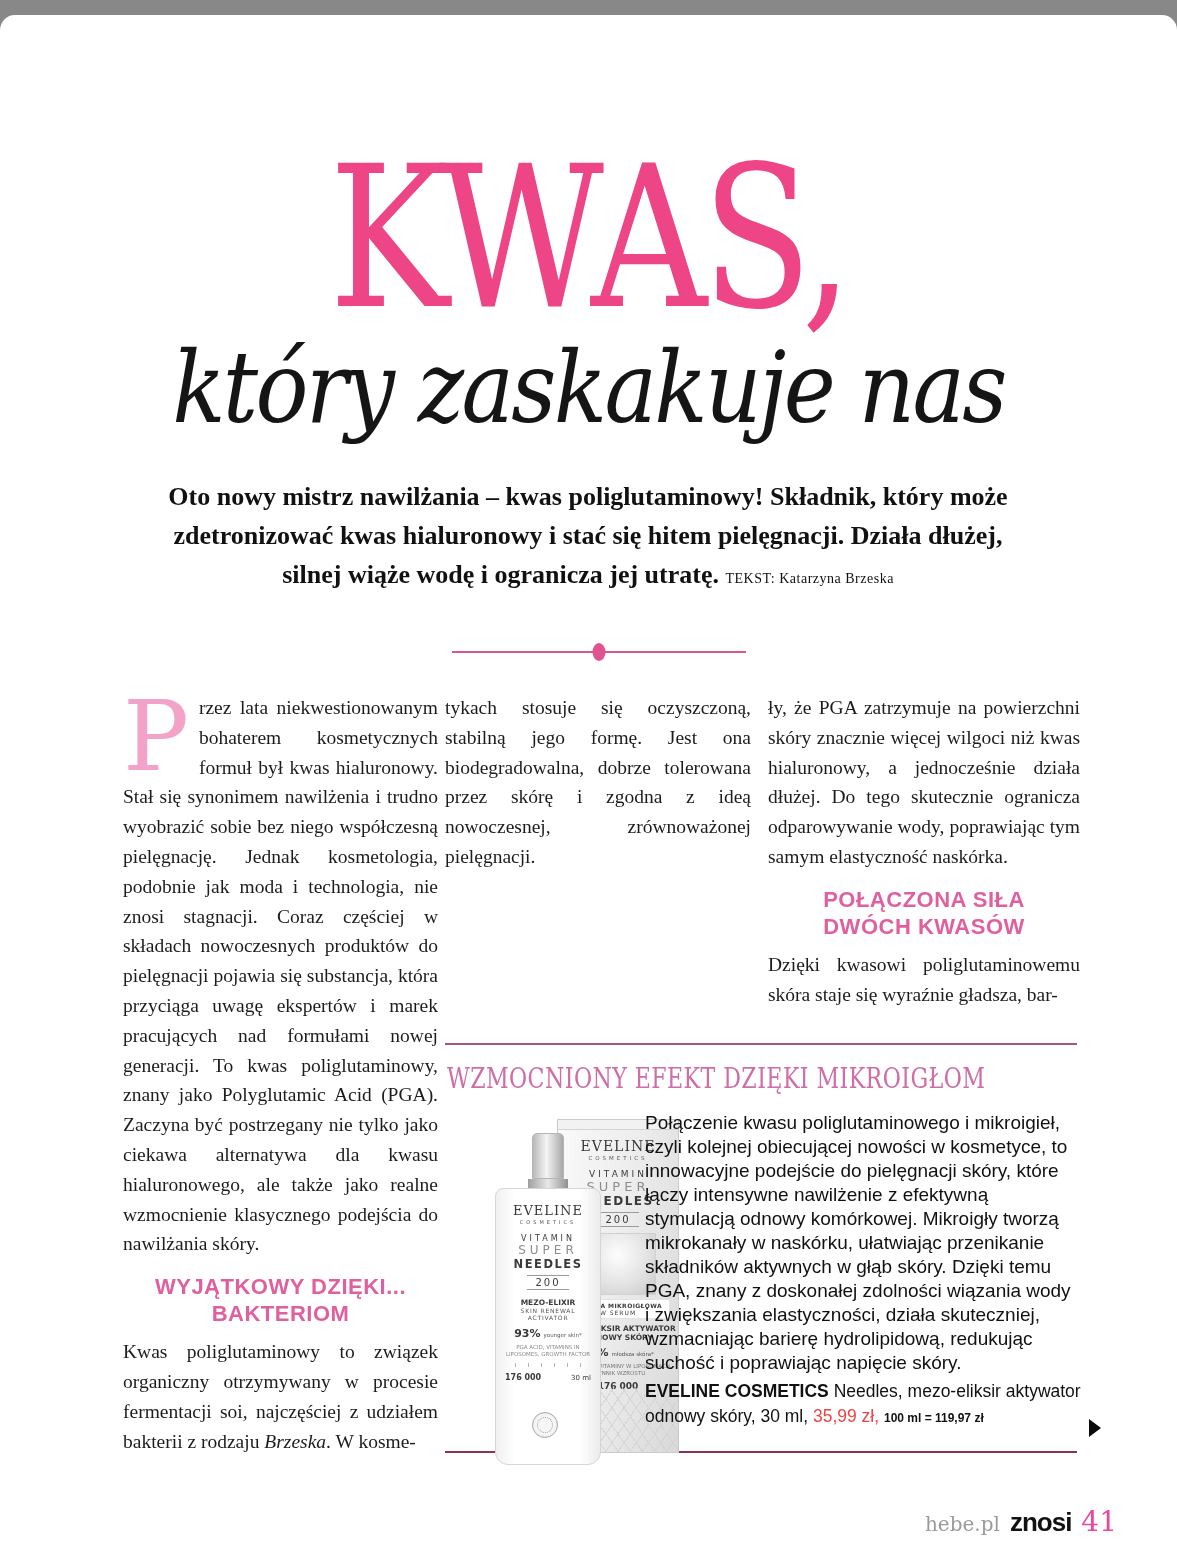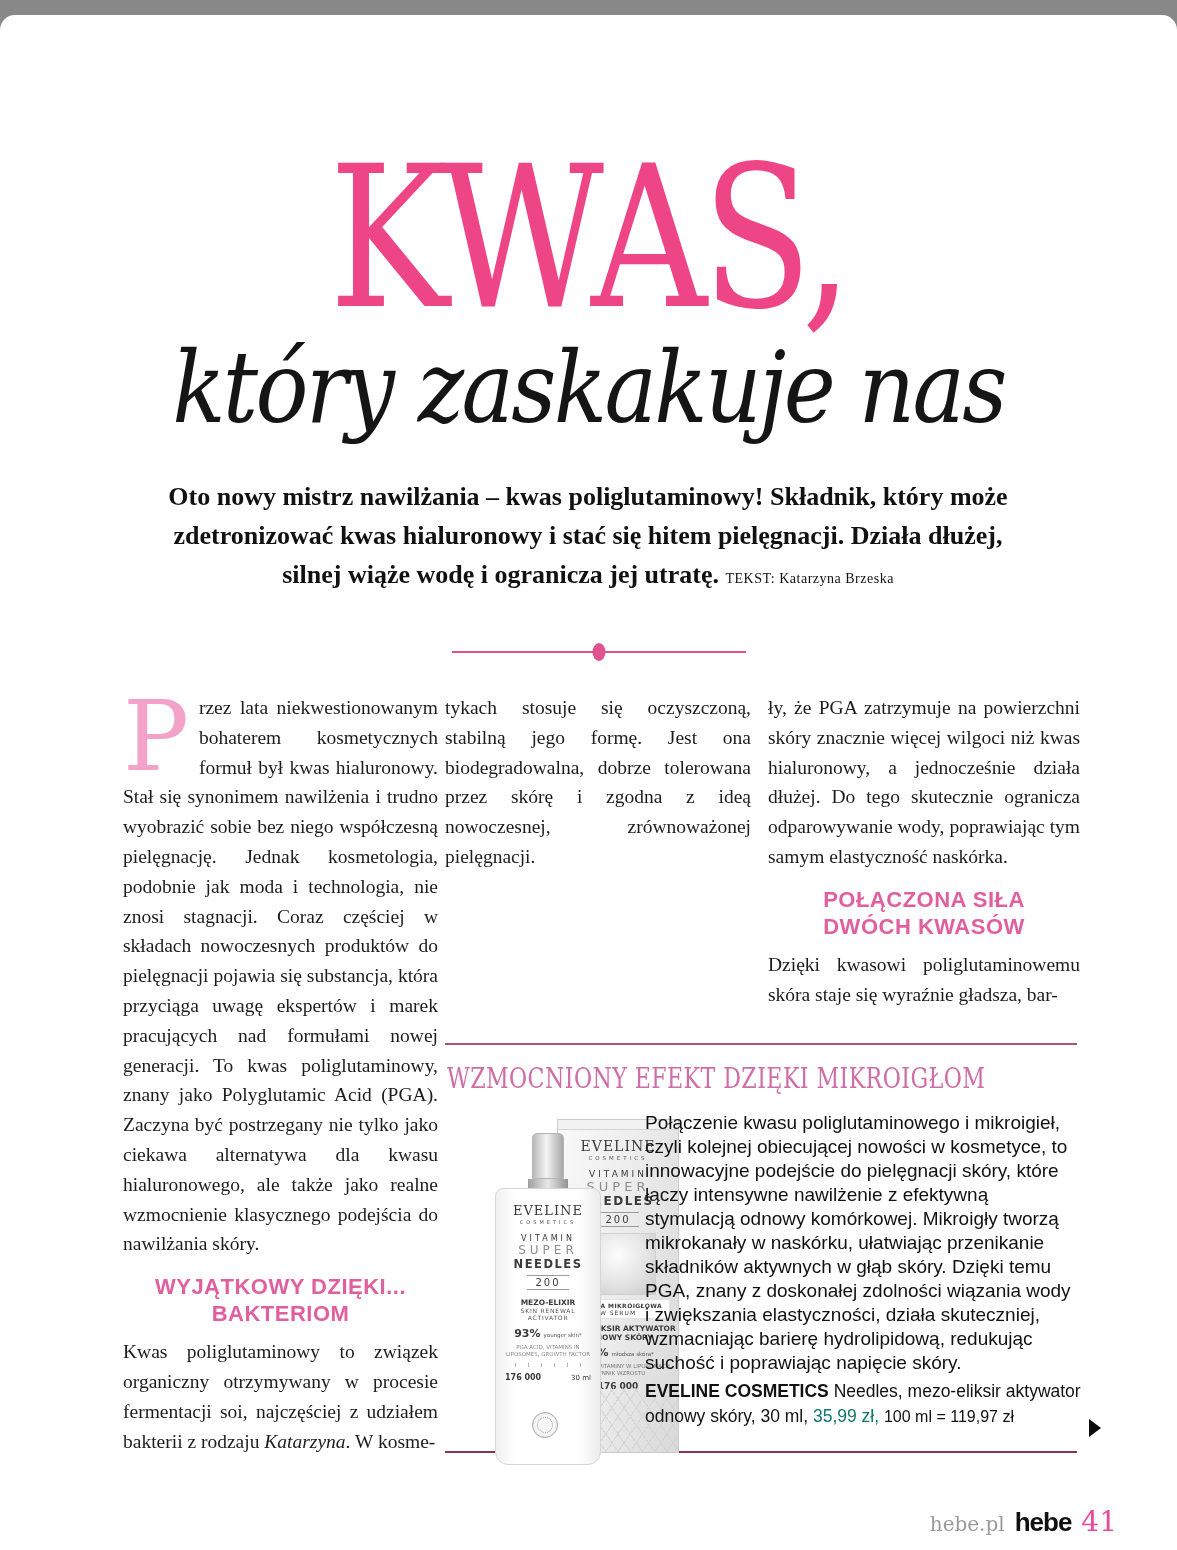--- a/index.html
+++ b/index.html
@@ -64,22 +64,22 @@
   }
   .box-body{
     position:absolute;left:200px;top:66px;width:432px;margin:0;
     font-family:"Liberation Sans",sans-serif;font-size:19px;line-height:24px;
     color:#111;text-align:left;
   }
   .caption{
     position:absolute;left:200px;top:334px;width:445px;margin:0;
     font-family:"Liberation Sans",sans-serif;font-size:17.5px;line-height:25px;color:#111;
   }
-  .caption .price{color:#0f766e;}
-  .caption .unit{font-weight:normal;font-size:16px;}
+  .caption .price{color:#ef4444;}
+  .caption .unit{font-weight:bold;font-size:12px;}
   .turn-arrow{
     position:absolute;left:1089px;top:1404px;width:0;height:0;
     border-top:9px solid transparent;border-bottom:9px solid transparent;
     border-left:12px solid #0c0c0c;
   }
   
   .figure{position:absolute;left:10px;top:58px;width:186px;height:346px;}
   .carton{
     position:absolute;left:62px;top:0;width:122px;height:334px;
     background:linear-gradient(100deg,#fafafa 0%,#ededed 45%,#d9d9d9 100%);
@@ -181,21 +181,21 @@
   <p class="lead"><span>Oto nowy mistrz nawilżania – kwas poliglutaminowy! Składnik, który może zdetronizować kwas hialuronowy i stać się hitem pielęgnacji. Działa dłużej, silnej wiąże wodę i ogranicza jej utratę. </span><span class="byline"><span class="lbl">TEKST:</span><span> Katarzyna Brzeska</span></span></p>
 
   <div class="divider">
       <span class="dot"></span>
     </div>
 
   <div class="col col1">
     <p><span class="dropcap">P</span><span>rzez lata niekwestionowanym bohaterem kosmetycznych formuł był kwas hialuronowy. Stał się synonimem nawilżenia i trudno wyobrazić sobie bez niego współczesną pielęgnację. Jednak kosmetologia, podobnie jak moda i technologia, nie znosi stagnacji. Coraz częściej w składach nowoczesnych produktów do pielęgnacji pojawia się substancja, która przyciąga uwagę ekspertów i marek pracujących nad formułami nowej generacji. To kwas poliglutaminowy, znany jako Polyglutamic Acid (PGA). Zaczyna być postrzegany nie tylko jako ciekawa alternatywa dla kwasu hialuronowego, ale także jako realne wzmocnienie klasycznego podejścia do nawilżania skóry.</span></p>
     <h3 class="h-pink">WYJĄTKOWY DZIĘKI...
 BAKTERIOM</h3>
-    <p><span>Kwas poliglutaminowy to związek organiczny otrzymywany w procesie fermentacji soi, najczęściej z udziałem bakterii z rodzaju </span><span class="ital">Katarzyna</span><span>. W kosme-</span></p>
+    <p><span>Kwas poliglutaminowy to związek organiczny otrzymywany w procesie fermentacji soi, najczęściej z udziałem bakterii z rodzaju </span><span class="ital">Brzeska</span><span>. W kosme-</span></p>
   </div>
 
   <div class="col col2">
     <p>tykach stosuje się oczyszczoną, stabilną jego formę. Jest ona biodegradowalna, dobrze tolerowana przez skórę i zgodna z ideą nowoczesnej, zrównoważonej pielęgnacji.</p>
   </div>
 
   <div class="col col3">
     <p>ły, że PGA zatrzymuje na powierzchni skóry znacznie więcej wilgoci niż kwas hialuronowy, a jednocześnie działa dłużej. Do tego skutecznie ogranicza odparowywanie wody, poprawiając tym samym elastyczność naskórka.</p>
     <h3 class="h-pink">POŁĄCZONA SIŁA
 DWÓCH KWASÓW</h3>
@@ -260,17 +260,17 @@
 
     <p class="box-body">Połączenie kwasu poliglutaminowego i mikroigieł, czyli kolejnej obiecującej nowości w kosmetyce, to innowacyjne podejście do pielęgnacji skóry, które łączy intensywne nawilżenie z efektywną stymulacją odnowy komórkowej. Mikroigły tworzą mikrokanały w naskórku, ułatwiając przenikanie składników aktywnych w głąb skóry. Dzięki temu PGA, znany z doskonałej zdolności wiązania wody i zwiększania elastyczności, działa skuteczniej, wzmacniając barierę hydrolipidową, redukując suchość i poprawiając napięcie skóry.</p>
 
     <p class="caption"><strong>EVELINE COSMETICS</strong><span> Needles, mezo-eliksir aktywator odnowy skóry, 30 ml, </span><span class="price">35,99 zł, </span><span class="unit">100 ml = 119,97 zł</span></p>
   </section>
 
   <div class="turn-arrow"></div>
 
   <div class="footer">
     <span class="f-site">hebe.pl</span>
-    <span class="f-logo">hebe</span>
+    <span class="f-logo">znosi</span>
     <span class="f-page">41</span>
   </div>
 
 </div>
 
 </body></html>

